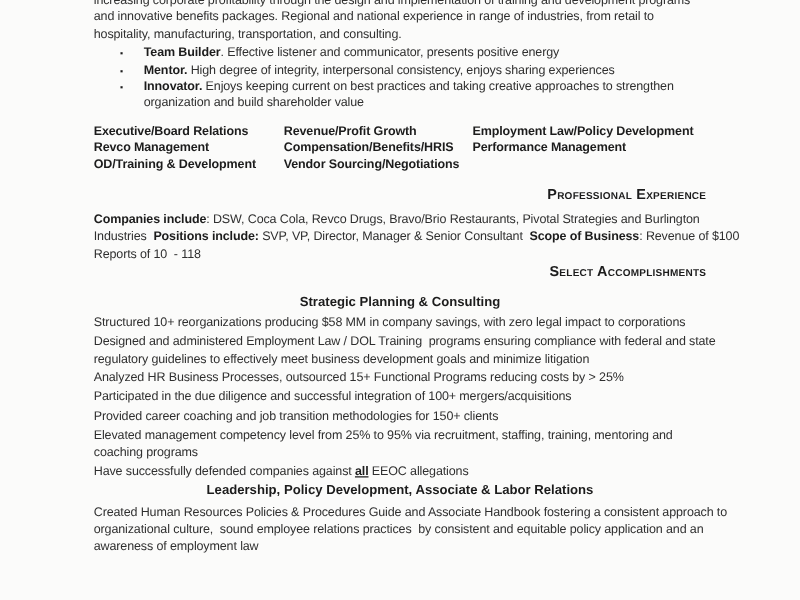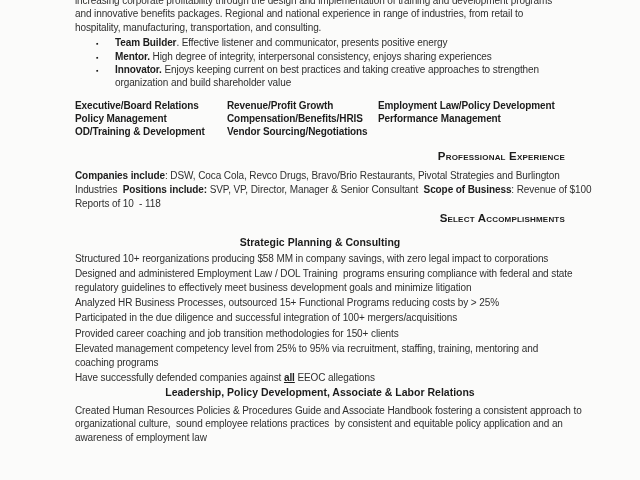--- a/index.html
+++ b/index.html
@@ -78,21 +78,21 @@
         </div>
         <div class="trait">
           <span class="bullet">▪</span>
           <div class="tline"><span class="b">Innovator.</span><span> Enjoys keeping current on best practices and taking creative approaches to strengthen</span></div>
           <div class="tline"><span>organization and build shareholder value</span></div>
         </div>
       </div>
     <div id="skills">
         <div>
           <div class="tline"><span>Executive/Board Relations</span></div>
-          <div class="tline"><span>Policy Management</span></div>
+          <div class="tline"><span>Revco Management</span></div>
           <div class="tline"><span>OD/Training &amp; Development</span></div>
         </div>
         <div>
           <div class="tline"><span>Revenue/Profit Growth</span></div>
           <div class="tline"><span>Compensation/Benefits/HRIS</span></div>
           <div class="tline"><span>Vendor Sourcing/Negotiations</span></div>
         </div>
         <div>
           <div class="tline"><span>Employment Law/Policy Development</span></div>
           <div class="tline"><span>Performance Management</span></div>

